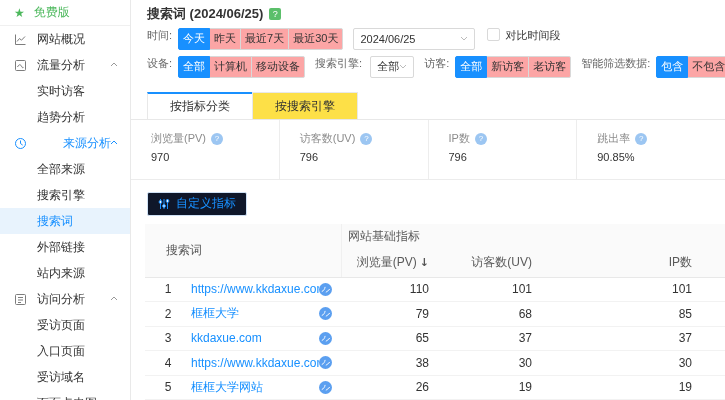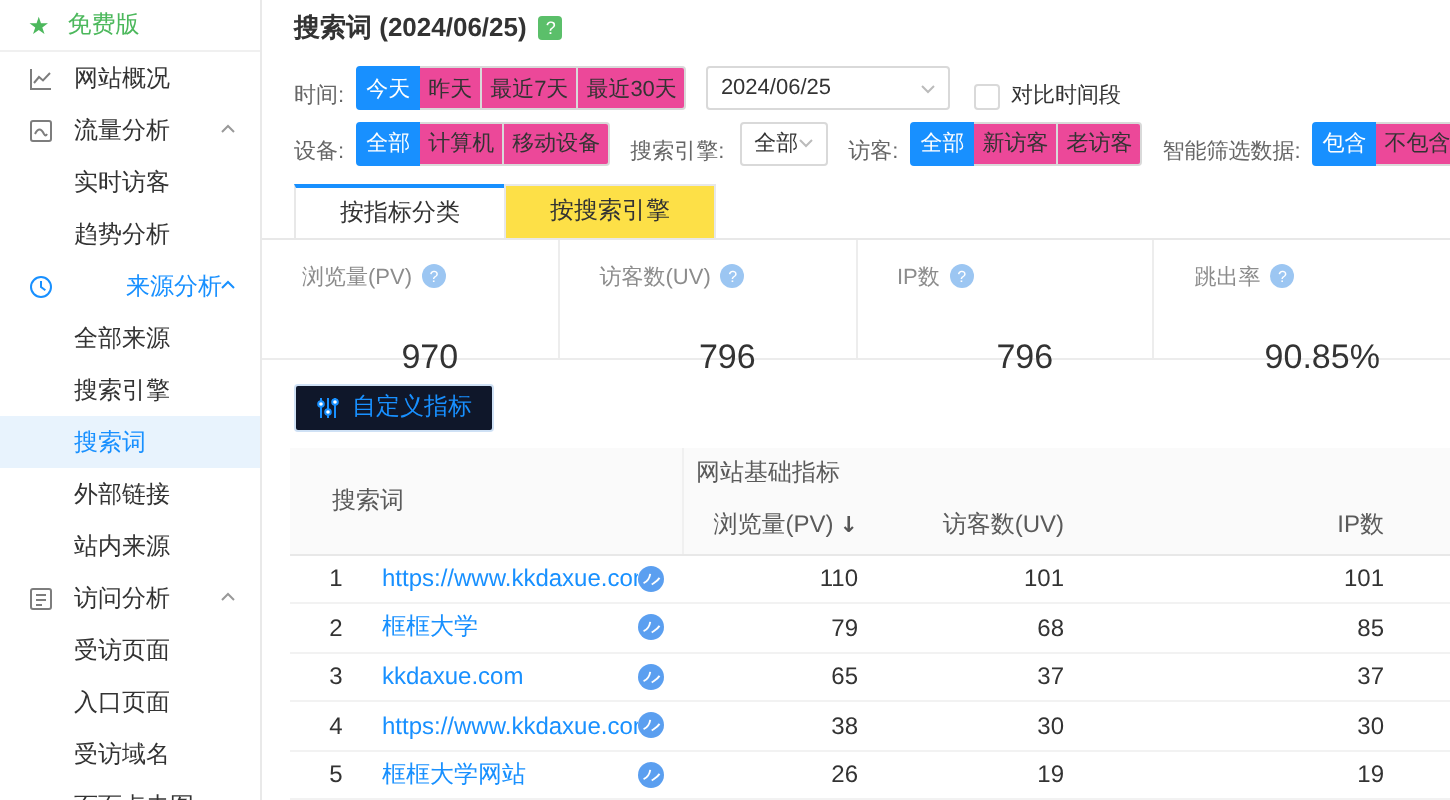--- a/index.html
+++ b/index.html
@@ -19,24 +19,24 @@
   .side-item.section-active, .side-item.section-active .ico { color:#1890ff;gap:26px; }
   .side-item.active { background:#e8f3fd; color:#1890ff; }
 
   
   .main { flex:1; display:flex; flex-direction:column; min-width:0; }
   .page-head { height:28px; display:flex; align-items:center; padding-left:16px; }
   .page-title { font-size:13px; font-weight:bold; color:#333; }
   .badge-q { width:12px; height:12px; margin-left:6px; border-radius:2px; background:#5bbf6a;
     color:#fff; font-size:9px; display:inline-flex; align-items:center; justify-content:center; }
 
-  .frow { height:28px; display:flex; align-items:flex-end; padding-left:16px; font-size:11px; color:#666; white-space:nowrap; }
+  .frow { height:28px; display:flex; align-items:flex-start; padding-left:16px; font-size:11px; color:#666; white-space:nowrap; }
   .flabel { margin-right:6px; }
   .btn-group { display:flex; }
-  .fbtn { height:22px; padding:0 4px; min-width:28px; border:1px solid #d9d9d9; background:#ec4899; color:#333;
+  .fbtn { height:22px; padding:0 4px; min-width:28px; border:1px solid #d9d9d9; background:#fca5a5; color:#333;
     display:inline-flex; align-items:center; justify-content:center; margin-left:-1px; cursor:pointer; font-size:11px; }
   .btn-group .fbtn:first-child { margin-left:0; border-radius:2px 0 0 2px; }
   .btn-group .fbtn:last-child { border-radius:0 2px 2px 0; }
   .fbtn.on { background:#1890ff; border-color:#1890ff; color:#fff; z-index:1; }
   .fselect { height:22px; border:1px solid #d9d9d9; border-radius:2px; background:#fff; color:#333;
     display:inline-flex; align-items:center; justify-content:space-between; padding:0 6px; cursor:pointer; }
   .sel-date { width:122px; margin-left:10px; }
   .sel-engine { width:58px; margin-left:2px; }
   .cbx { width:13px; height:13px; border:1px solid #d9d9d9; border-radius:2px; background:#fff; margin:0 5px 0 12px; cursor:pointer; }
   .gap { margin-left:10px; }
@@ -47,21 +47,21 @@
     border:1px solid #e8e8e8; border-bottom:none; background:#fde047; margin-right:-1px; cursor:pointer; }
   .tab.active { background:#fff; border-top:2px solid #1890ff; margin-bottom:-1px; color:#333; }
 
   
   .metrics { display:flex; height:60px; border-bottom:1px solid #ececec; }
   .metric { flex:1; padding:11px 0 0 20px; }
   .metric + .metric { border-left:1px solid #ededed; }
   .m-label { font-size:11px; color:#8c8c8c; display:flex; align-items:center; }
   .qmark { width:12px; height:12px; margin-left:5px; border-radius:50%; background:#9cc6f2; color:#fff;
     font-size:8px; display:inline-flex; align-items:center; justify-content:center; cursor:pointer; }
-  .m-value { font-size:17px; color:#333; margin-top:23px;text-align:center; }
+  .m-value { font-size:11px; color:#333; margin-top:5px; }
 
   
   .custom-btn { margin:12px 0 0 16px; height:24px; width:100px; border:1px solid #cfe1f5; border-radius:2px;
     color:#1890ff; display:flex; align-items:center; justify-content:center; gap:6px; cursor:pointer; font-size:12px; background:#0f172a; }
 
   
   .table { margin:8px 0 0 14px; width:580px; }
   .thead { display:flex; background:#fafafa; border-bottom:1px solid #e8e8e8; height:54px; color:#5a5a5a; }
   .th-left { width:197px; display:flex; align-items:center; padding-left:21px; border-right:1px solid #f0f0f0; }
   .th-right { flex:1; display:flex; flex-direction:column; }

